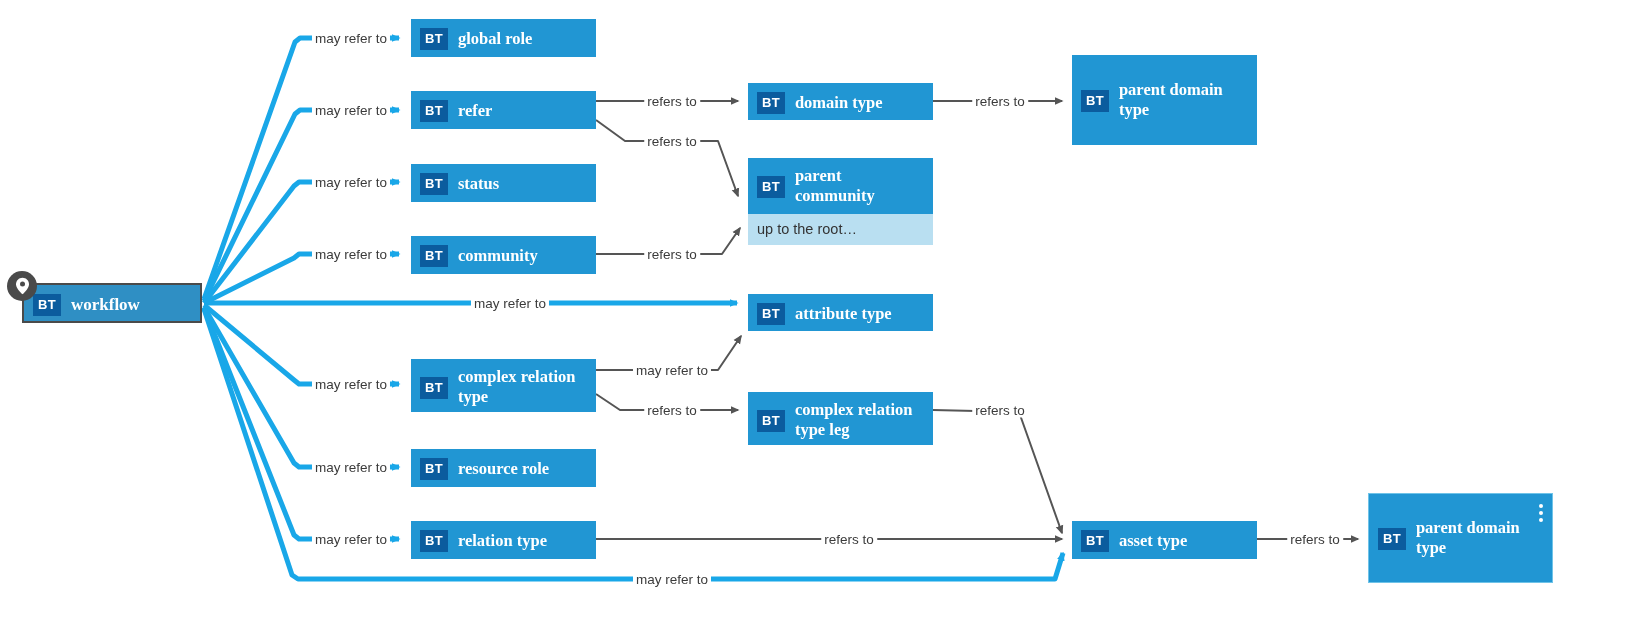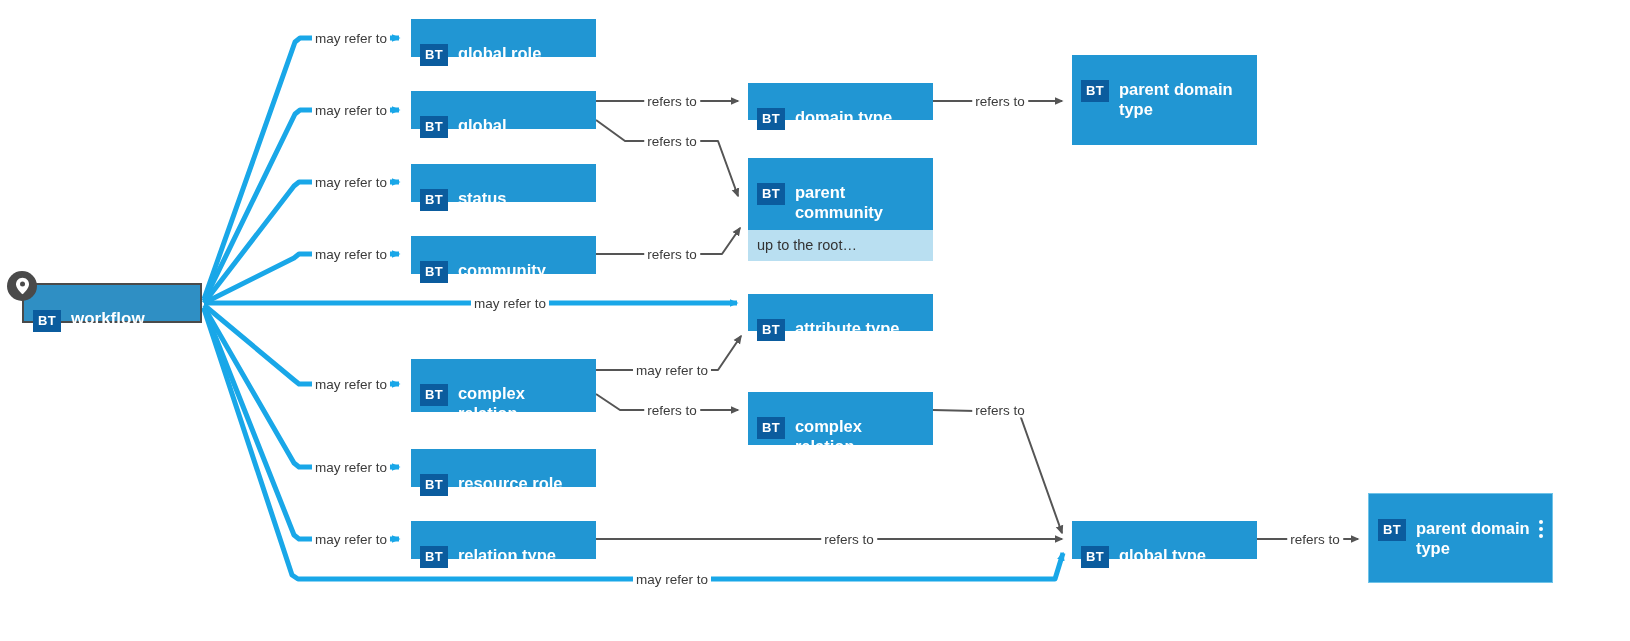--- a/index.html
+++ b/index.html
@@ -26,44 +26,44 @@
   }
   .node {
     position: absolute;
     box-sizing: border-box;
     background: #2196d3;
     display: flex;
     flex-direction: column;
   }
   .node-head {
     display: flex;
-    align-items: flex-start;
+    align-items: center;
     padding: 8px 10px 8px 9px;
     flex: 1 1 auto;
     position: relative;
-    margin-top: 16px;
   }
   .bt-badge {
     flex: 0 0 auto;
     background: #0b5c9e;
     color: #ffffff;
     font-size: 13px;
     font-weight: bold;
     line-height: 1;
     padding: 4px 5px 5px 5px;
     letter-spacing: 0.3px;
     margin-top: 1px;
   }
   .node-label {
     margin-left: 10px;
     color: #ffffff;
     font-size: 16.5px;
     font-weight: bold;
     line-height: 20px;
     white-space: pre-line;
+    font-family: Liberation Serif, serif;
   }
   .node-sub {
     background: #b9dff1;
     color: #333333;
     font-size: 14.5px;
     line-height: 18px;
     padding: 6px 9px 7px 9px;
   }
   .node.root {
     background: #2f8fc4;
@@ -188,21 +188,21 @@
   <div class="node" style="left:411px; top:19px; width:185px; height:38px;">
     <div class="node-head">
       <span class="bt-badge">BT</span>
       <span class="node-label">global role</span>
     </div>
   </div>
 
   <div class="node" style="left:411px; top:91px; width:185px; height:38px;">
     <div class="node-head">
       <span class="bt-badge">BT</span>
-      <span class="node-label">global</span>
+      <span class="node-label">refer</span>
     </div>
   </div>
 
   <div class="node" style="left:411px; top:164px; width:185px; height:38px;">
     <div class="node-head">
       <span class="bt-badge">BT</span>
       <span class="node-label">status</span>
     </div>
   </div>
 
@@ -270,21 +270,21 @@
     <div class="node-head">
       <span class="bt-badge">BT</span>
       <span class="node-label">parent domain
 type</span>
     </div>
   </div>
 
   <div class="node" style="left:1072px; top:521px; width:185px; height:38px;">
     <div class="node-head">
       <span class="bt-badge">BT</span>
-      <span class="node-label">global type</span>
+      <span class="node-label">asset type</span>
     </div>
   </div>
 
   <div class="node outlined" style="left:1368px; top:493px; width:185px; height:90px;">
     <div class="node-head">
       <span class="bt-badge">BT</span>
       <span class="node-label">parent domain
 type</span>
       <span class="kebab">
         <span></span>

